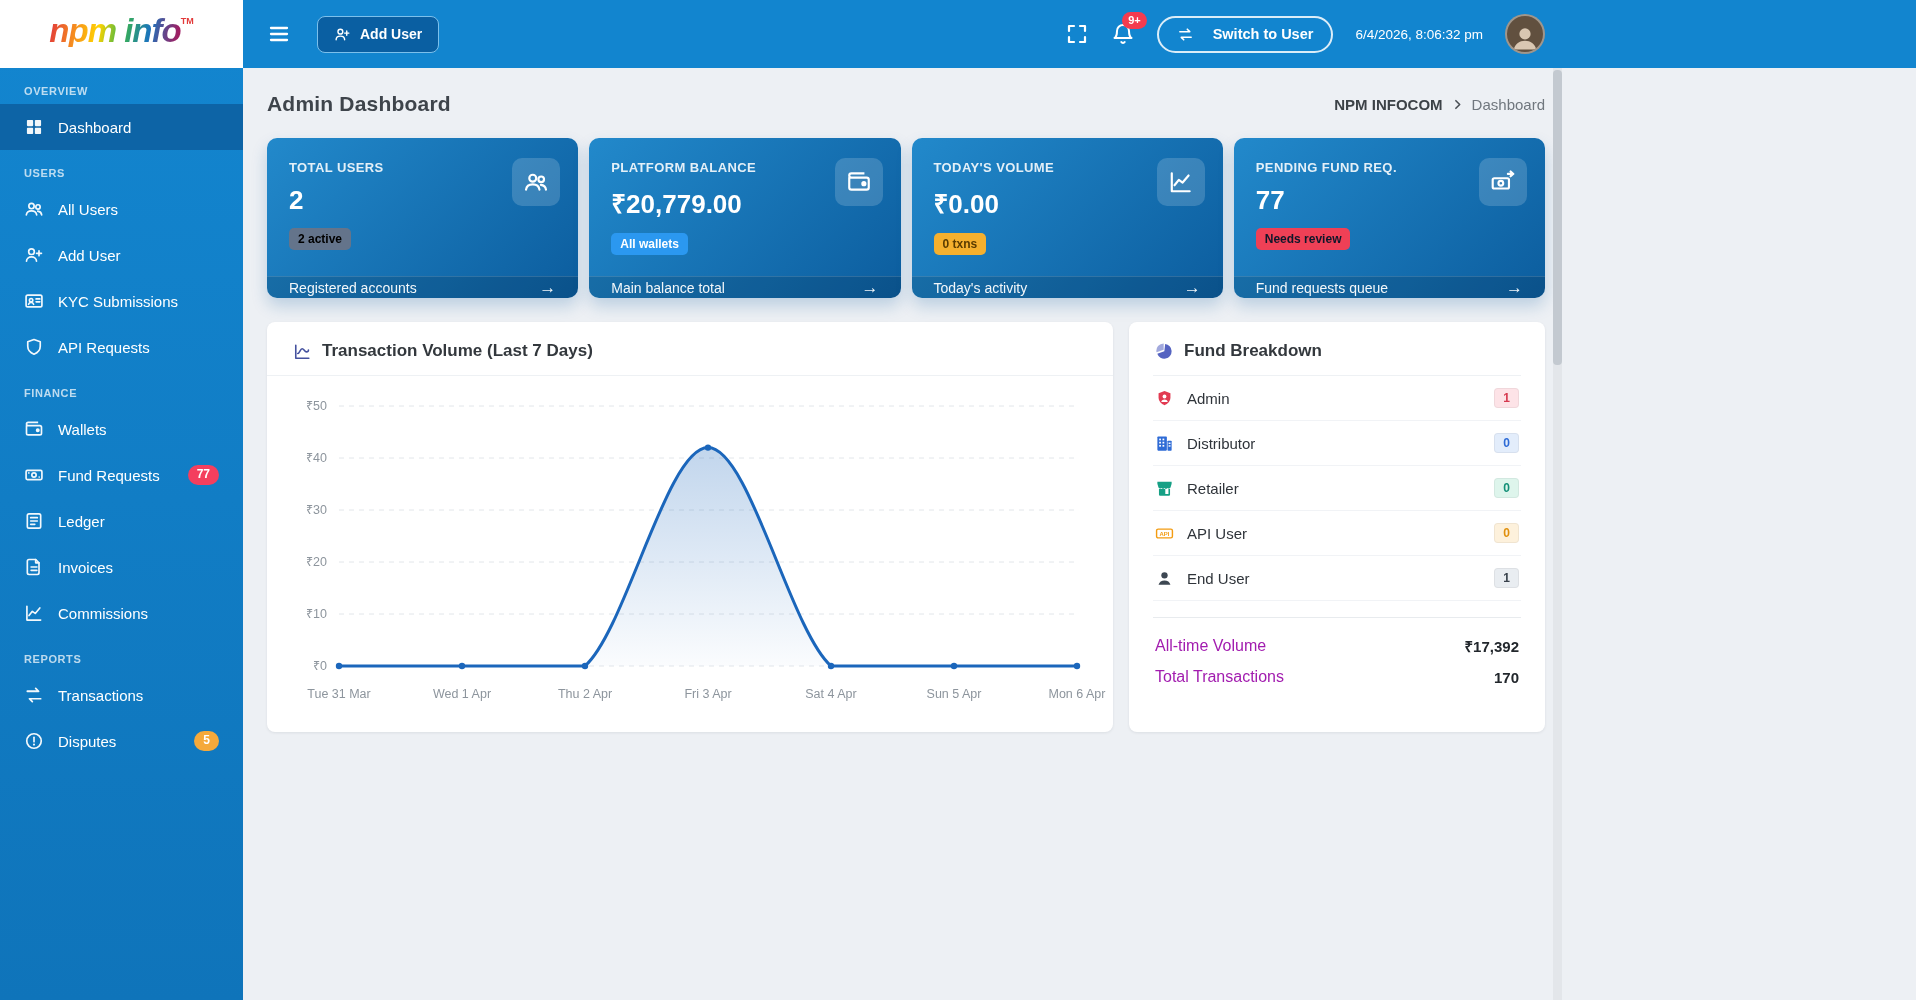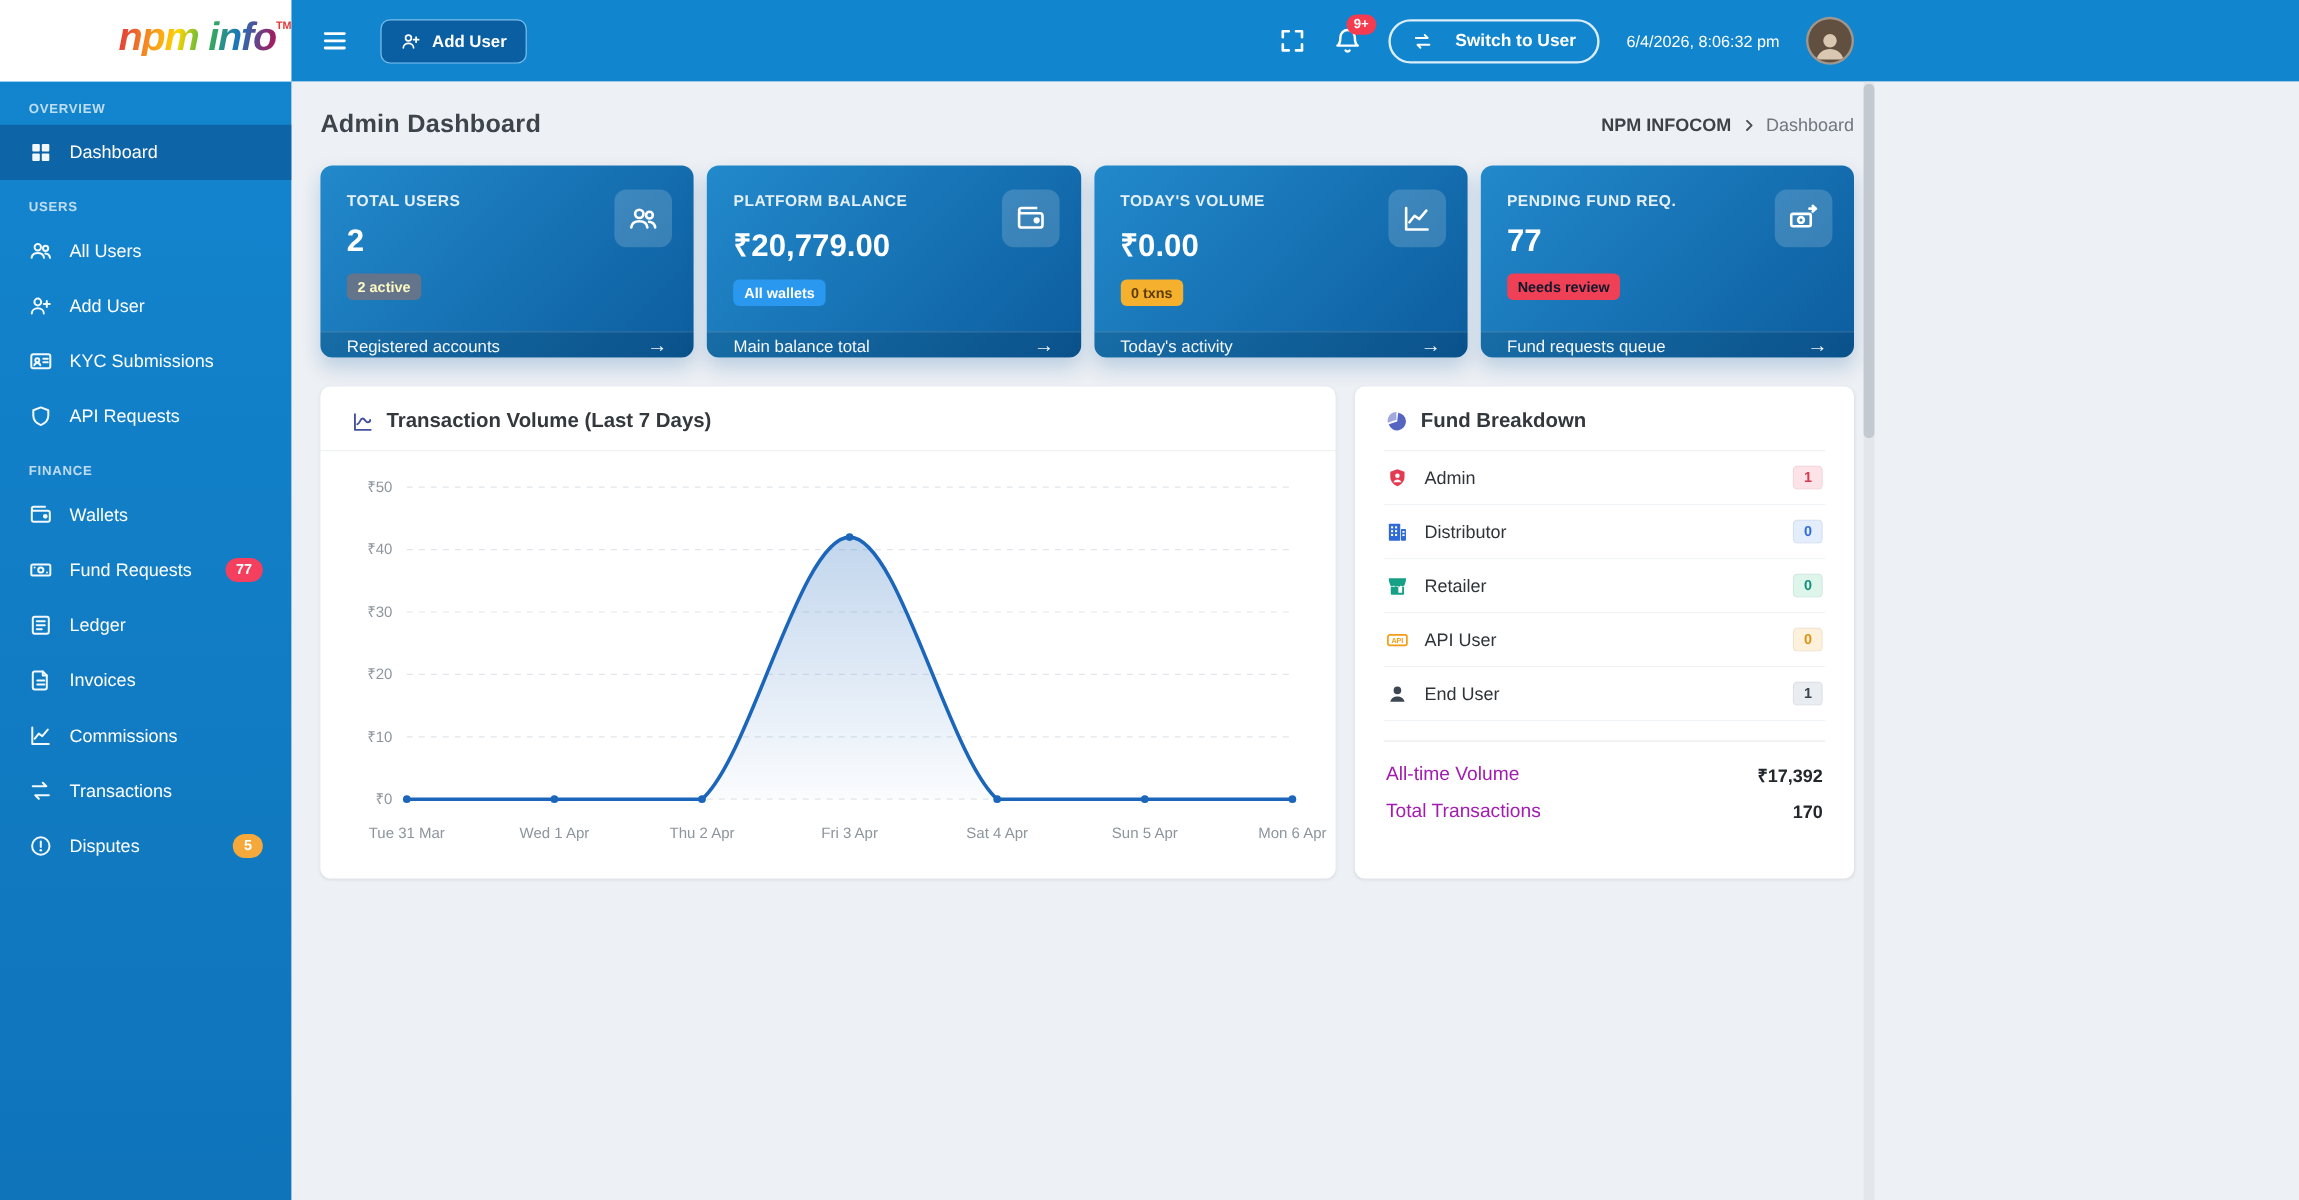--- a/index.html
+++ b/index.html
@@ -2,21 +2,21 @@
 <html><head>
 <meta charset="utf-8">
 <style>
   *{box-sizing:border-box;margin:0;padding:0}
   html,body{width:1916px;height:1000px;overflow:hidden}
   body{font-family:"Liberation Sans",sans-serif;background:#edf0f4;color:#2b3137}
   .app{display:flex;width:1916px;height:1000px}
 
   
   .sidebar{width:243px;flex-shrink:0;background:linear-gradient(180deg,#1386d0 0%,#0f74ba 100%);color:#fff;display:flex;flex-direction:column}
-  .logo-area{height:68px;background:#fff;display:flex;align-items:flex-start;justify-content:flex-end;padding-top:14px;cursor:pointer}
+  .logo-area{height:68px;background:#fff;display:flex;align-items:flex-start;justify-content:center;padding-top:14px;cursor:pointer}
   .logo-text{font-size:33px;font-weight:800;font-style:italic;letter-spacing:-1px;line-height:1;
     background:linear-gradient(100deg,#e23a3a 2%,#f7941d 22%,#ffd400 38%,#3bb54a 55%,#1b75bc 75%,#9e1f63 96%);
     -webkit-background-clip:text;background-clip:text;color:transparent}
   .logo-tm{font-size:9px;color:#e23a3a;font-weight:700;font-style:normal;margin-top:2px}
   .section-label{padding:17px 24px 7px;font-size:11px;font-weight:700;letter-spacing:.6px;color:rgba(255,255,255,.72)}
   .nav-item{display:flex;align-items:center;gap:14px;padding:13px 24px;font-size:15px;cursor:pointer;position:relative}
   .nav-item.active{background:#0d64a6}
   .nav-icon{display:inline-flex;width:20px;height:20px;flex-shrink:0;opacity:.95}
   .nav-icon svg{width:20px;height:20px}
   .nav-badge{margin-left:auto;font-size:12px;font-weight:700;color:#fff;padding:2px 9px;border-radius:10px;line-height:1.3}
@@ -197,20 +197,21 @@
         </div>
         <div class="nav-item">
           <span class="nav-icon">
             <svg viewBox="0 0 24 24" fill="none" stroke="currentColor" stroke-width="2" stroke-linecap="round" stroke-linejoin="round">
               <path d="M3.5 20.5V4M3.5 20.5H20"></path>
               <path d="M6 15l4-5 3.5 2.5L19 6"></path>
             </svg>
           </span>
           <span class="nav-label">Commissions</span>
         </div>
+        <div class="section-label">REPORTS</div>
         <div class="nav-item">
           <span class="nav-icon">
             <svg viewBox="0 0 24 24" fill="none" stroke="currentColor" stroke-width="2.1" stroke-linecap="round" stroke-linejoin="round">
               <path d="M4 7.5h13.5L14 4M20 16.5H6.5L10 20"></path>
             </svg>
           </span>
           <span class="nav-label">Transactions</span>
         </div>
         <div class="nav-item">
           <span class="nav-icon">
@@ -290,21 +291,21 @@
                 <svg viewBox="0 0 24 24" fill="none" stroke="currentColor" stroke-width="3" stroke-linecap="round" stroke-linejoin="round">
                   <path d="M9 5l7 7-7 7"></path>
                 </svg>
               </span>
             <span class="bc-cur">Dashboard</span>
           </div>
         </div>
 
         <div id="stat-cards" class="stats-row">
             <div class="stat-card">
-              <div class="stat-body"><div class="stat-title">TOTAL USERS</div><div class="stat-value">2</div><span class="stat-badge" style="background:#64748b;color:#fef9c3">2 active</span><div class="stat-icon">
+              <div class="stat-body"><div class="stat-title">TOTAL USERS</div><div class="stat-value">2</div><span class="stat-badge" style="background:#64748b;color:#000000">2 active</span><div class="stat-icon">
                   <svg viewBox="0 0 24 24" fill="none" stroke="currentColor" stroke-width="2" stroke-linecap="round">
                     <circle cx="9" cy="8.5" r="3.2"></circle>
                     <path d="M2.8 19c.4-3 2.9-4.8 6.2-4.8s5.8 1.8 6.2 4.8"></path>
                     <circle cx="16.8" cy="9.5" r="2.6"></circle>
                     <path d="M16.5 14.6c2.7.3 4.4 1.9 4.7 4.4"></path>
                   </svg>
                 </div></div>
               <div class="stat-footer">
                 <span>Registered accounts</span>
                 <span class="arrow">→</span>

